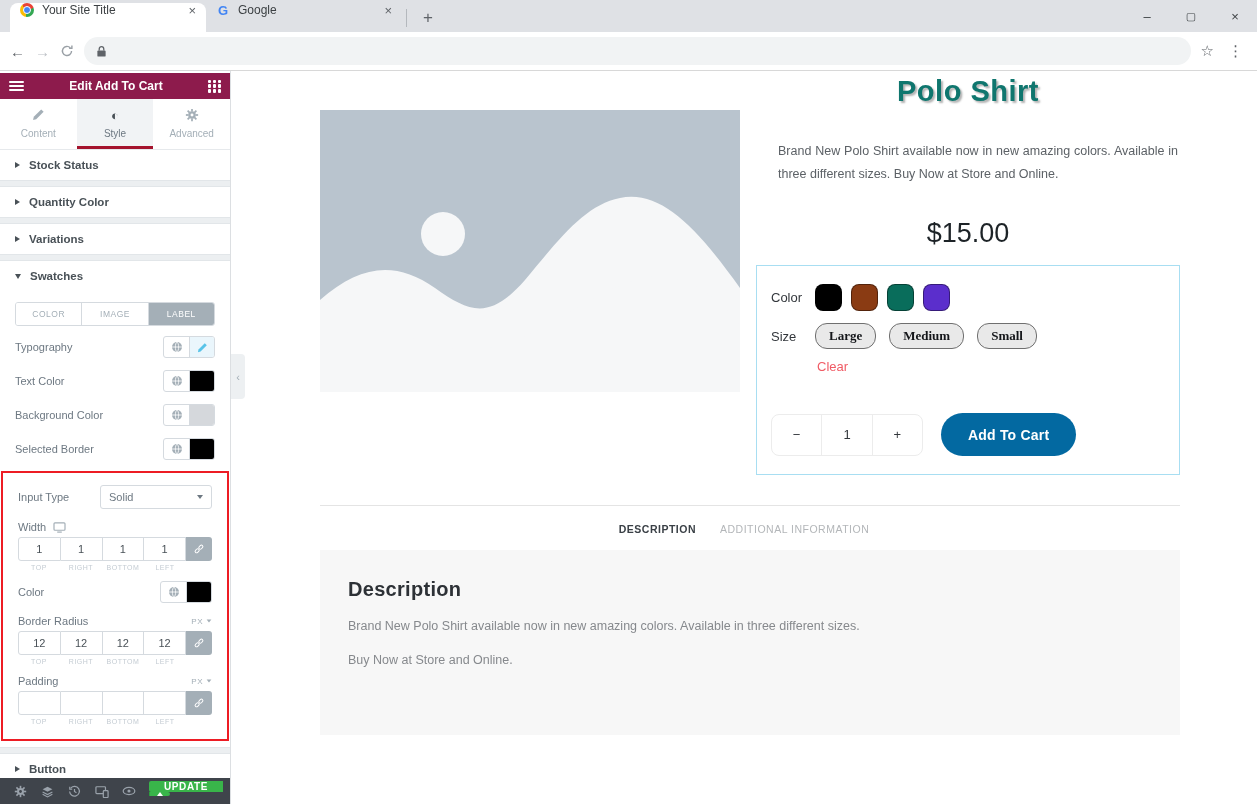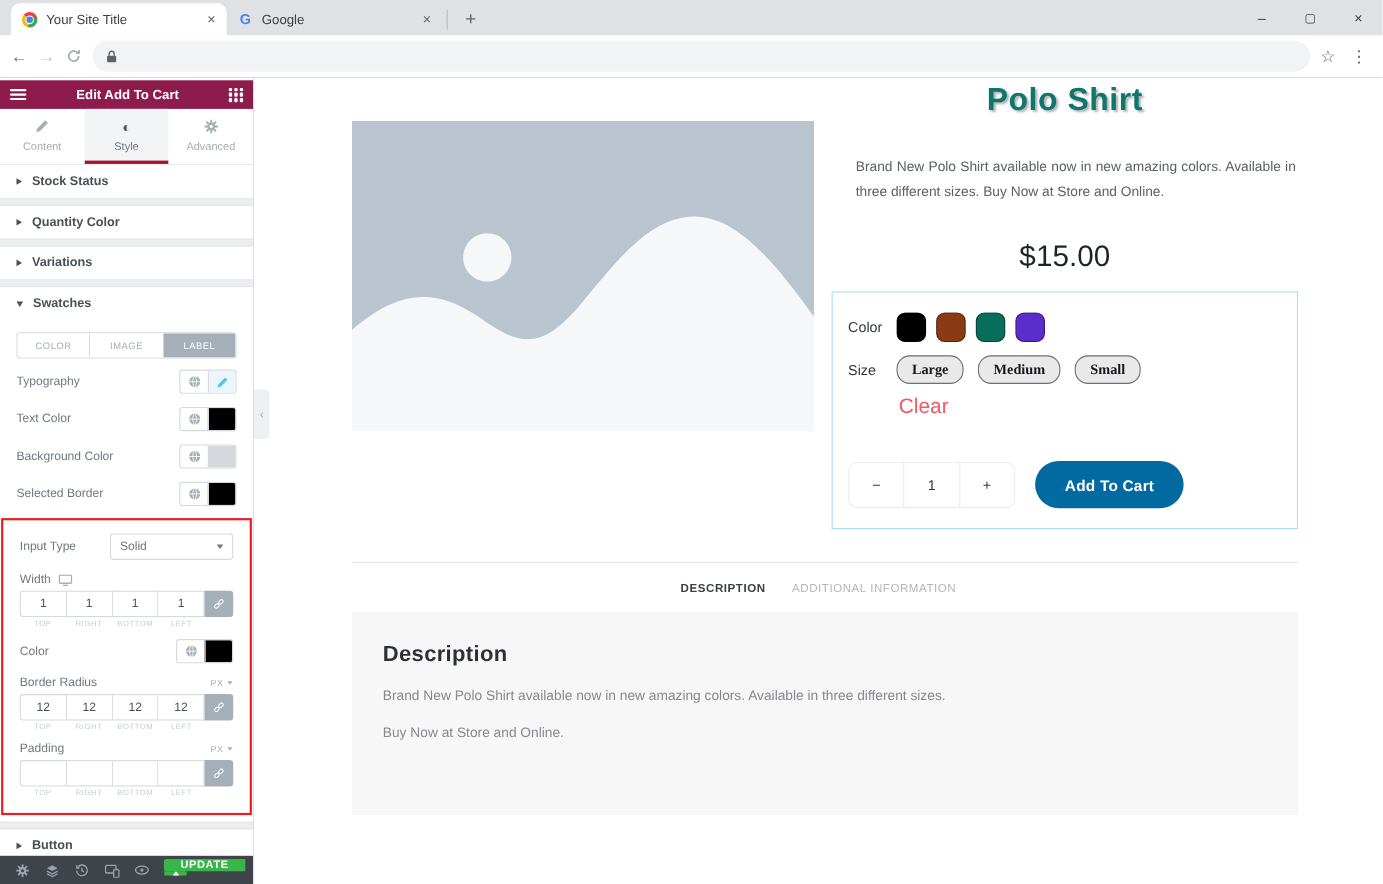--- a/index.html
+++ b/index.html
@@ -1,20 +1,20 @@
 <!DOCTYPE html>
 <html><head>
 <meta charset="utf-8">
 <style>
   * { margin:0; padding:0; box-sizing:border-box; }
   html,body { width:1257px; height:804px; overflow:hidden; font-family:"Liberation Sans", sans-serif; background:#fff; }
 
   
   .tabstrip { height:32px; background:#dfe1e5; display:flex; align-items:flex-end; padding-left:10px; position:relative; }
-  .btab { width:196px; height:29px; display:flex; align-items:center; gap:8px; padding:0 10px; font-size:12px; color:#3c4043; border-radius:8px 8px 0 0; }
+  .btab { width:196px; height:29px; display:flex; gap:8px; padding:0 10px; font-size:12px; color:#3c4043; border-radius:8px 8px 0 0; }
   .btab.active { background:#fff; }
   .btab .tab-title { flex:1; white-space:nowrap; overflow:hidden; }
   .tab-close { color:#5f6368; font-size:13px; }
   .chrome-ico { width:14px; height:14px; border-radius:50%; background:conic-gradient(from -45deg,#ea4335 0 33%,#34a853 33% 66%,#fbbc05 66% 100%); position:relative; flex:0 0 auto; }
   .chrome-ico::after { content:""; position:absolute; inset:3px; background:#4285f4; border:1.5px solid #fff; border-radius:50%; }
   .g-ico { color:#4285f4; font-weight:bold; font-size:13px; width:14px; text-align:center; }
   .tab-sep { width:1px; height:18px; background:#b4b8bd; margin:0 4px 5px; }
   .newtab-btn { font-size:17px; color:#5f6368; margin:0 0 4px 6px; padding:0 6px; }
   .win-controls { position:absolute; right:0; top:0; height:32px; display:flex; align-items:center; }
   .win-btn { width:44px; text-align:center; color:#3c4043; font-size:13px; }
@@ -95,21 +95,21 @@
   .ptitle { text-align:center; font-size:29px; font-weight:bold; color:#0f766e; text-shadow:2px 2px 2px rgba(0,0,0,.3); margin:0 0 32px; letter-spacing:.5px; }
   .pdesc { font-size:12.5px; color:#5c6166; line-height:1.8; text-align:justify; padding:0 2px 0 22px; }
   .pprice { text-align:center; font-size:27px; color:#1d2327; margin:33px 0 16px; }
   .varbox { border:1px solid #a8def2; padding:10px 14px 18px; }
   .vrow { display:flex; align-items:center; margin-top:8px; }
   .vlabel { font-size:13px; color:#33373c; width:44px; }
   .chips { display:flex; gap:9px; }
   .chip { width:27px; height:27px; border-radius:8px; border:1px solid rgba(0,0,0,.4); }
   .sizes { display:flex; gap:13px; }
   .sizebtn { font-family:"Liberation Serif", serif; font-weight:bold; font-size:13px; color:#14161a; background:#e9e9e9; border:1px solid #6f6f6f; border-radius:12px; padding:4px 13px; }
-  .clear-link { color:#f05b65; font-size:19px; margin:10px 0 0 46px; display:inline-block; }
+  .clear-link { color:#f05b65; font-size:13px; margin:10px 0 0 46px; display:inline-block; }
   .buyrow { display:flex; align-items:center; gap:18px; margin-top:38px; }
   .qty { display:flex; width:152px; height:42px; border:1px solid #ececec; border-radius:8px; background:#fff; overflow:hidden; }
   .qty > * { flex:1; display:flex; align-items:center; justify-content:center; font-size:13px; color:#33373c; border-left:1px solid #ececec; }
   .qty > *:first-child { border-left:none; }
   .atc-btn { background:#115e97; color:#fff; font-weight:bold; font-size:14px; border-radius:22px; height:43px; display:flex; align-items:center; padding:0 27px; letter-spacing:.2px; }
   .pdivider { height:1px; background:#e4e4e4; margin:30px 77px 0 89px; }
   .wtabs { display:flex; justify-content:center; gap:24px; padding:17px 0 15px; }
   .wtab { font-size:10.5px; letter-spacing:.5px; color:#b3b6b9; }
   .wtab.active { color:#3a4046; font-weight:bold; }
   .descpanel { background:#f7f7f7; margin:0 77px 0 89px; padding:28px 28px 38px; height:185px; }

